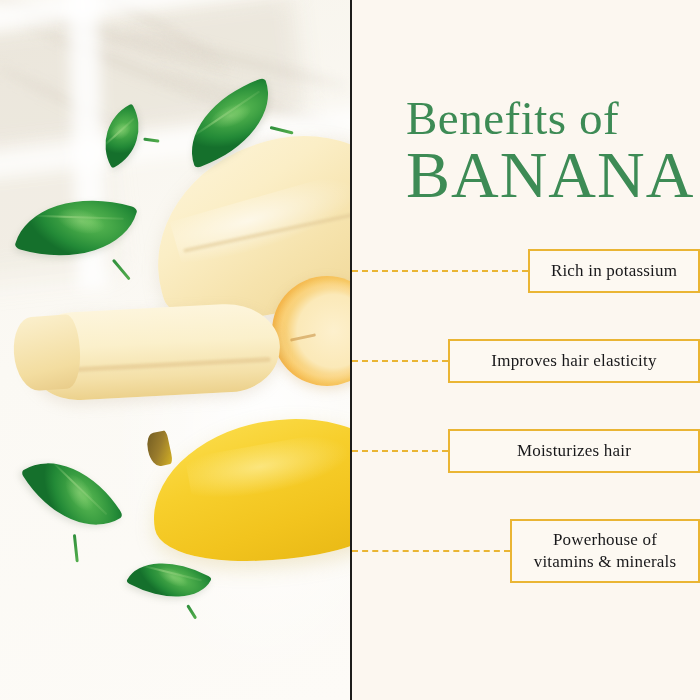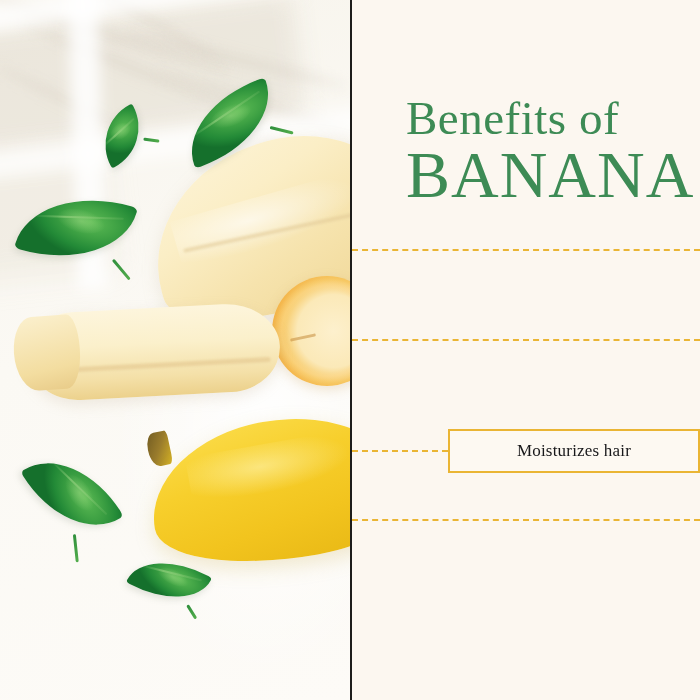--- a/index.html
+++ b/index.html
@@ -405,31 +405,41 @@
 
   <div class="content-panel">
 
     <div class="title-block">
       <div class="title-line1">Benefits of</div>
       <div class="title-line2">BANANA</div>
     </div>
 
     <div class="benefit benefit-1">
       <div class="leader"></div>
+      <div class="benefit-box">
+        <span class="btext">Rich in potassium</span>
+      </div>
     </div>
 
     <div class="benefit benefit-2">
       <div class="leader"></div>
+      <div class="benefit-box">
+        <span class="btext">Improves hair elasticity</span>
+      </div>
     </div>
 
     <div class="benefit benefit-3">
       <div class="leader"></div>
       <div class="benefit-box">
         <span class="btext">Moisturizes hair</span>
       </div>
     </div>
 
     <div class="benefit benefit-4">
       <div class="leader"></div>
+      <div class="benefit-box">
+        <span class="btext">Powerhouse of
+vitamins &amp; minerals</span>
+      </div>
     </div>
 
   </div>
 </div>
 
 </body></html>

